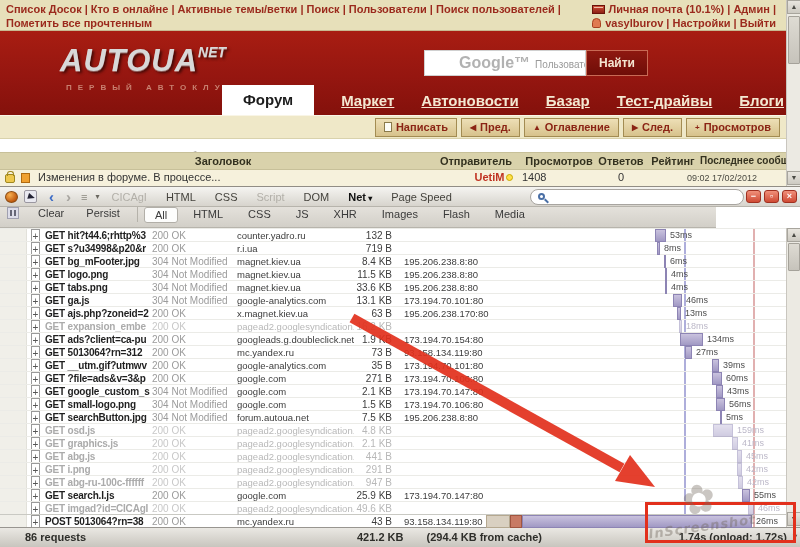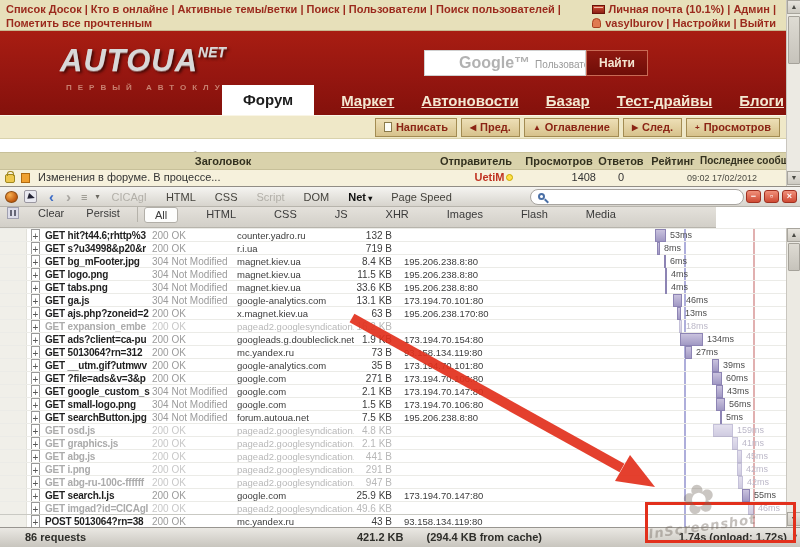--- a/index.html
+++ b/index.html
@@ -47,21 +47,21 @@
   .fc4{left:596px;width:50px;}
   .fc5{left:646px;width:54px;}
   .fc6{left:700px;width:86px;font-size:10px;}
   .ftable-row{position:absolute;left:0;top:170px;width:786px;height:16px;background:#f6f1dc;font-size:11px;color:#333;}
   .lock-icon{position:absolute;left:5px;top:4px;width:10px;height:9px;background:#eec84e;border:1px solid #a08820;border-radius:2px;}
   .lock-icon::before{content:"";position:absolute;left:1px;top:-4px;width:5px;height:4px;border:1px solid #a08820;border-bottom:none;border-radius:3px 3px 0 0;}
   .note-icon{position:absolute;left:21px;top:3px;width:9px;height:10px;background:#f0a030;border:1px solid #b06a10;}
   .frow-title{position:absolute;left:38px;top:1px;white-space:nowrap;}
   .frow-sender{position:absolute;left:448px;width:92px;text-align:center;color:#c03222;font-weight:bold;top:1px;}
   .badge{display:inline-block;width:7px;height:7px;background:#ffe14a;border:1px solid #c8a800;border-radius:50%;margin-left:2px;vertical-align:0;}
-  .frow-views{position:absolute;left:522px;width:74px;text-align:right;top:1px;}
+  .frow-views{position:absolute;left:522px;width:74px;text-align:left;top:1px;}
   .frow-replies{position:absolute;left:596px;width:50px;text-align:center;top:1px;}
   .frow-date{position:absolute;left:666px;width:112px;text-align:center;font-size:9px;color:#4a4a42;top:3px;}
 
   
   .pg-scroll{position:absolute;right:0;top:0;width:14px;height:186px;background:#eceae3;border-left:1px solid #c9c6bf;}
   .sb-btn{position:absolute;left:0;width:14px;height:14px;background:linear-gradient(#e8e5de,#cdcac2);border:1px solid #a8a59d;color:#4a4a44;font-size:7px;text-align:center;line-height:12px;cursor:pointer;}
   .sb-thumb{position:absolute;left:1px;width:12px;background:linear-gradient(#dedbd3,#c6c3bb);border:1px solid #a5a29a;border-radius:1px;cursor:grab;}
 
   
   .fb{position:absolute;left:0;top:186px;width:800px;height:361px;background:#fff;}
@@ -233,21 +233,21 @@
         <span class="wbtn">×</span>
       </span>
     </div>
     <div class="fb-tb2">
       <span class="brk-icon"></span>
       <span style="display:flex;">
           <span class="fb-actbtn">Clear</span>
           <span class="fb-actbtn">Persist</span>
         </span>
       <span class="fb-vsep2"></span>
-      <span style="display:flex;gap:18px;">
+      <span style="display:flex;gap:5px;">
           <span class="fb-filter active">All</span>
           <span class="fb-filter">HTML</span>
           <span class="fb-filter">CSS</span>
           <span class="fb-filter">JS</span>
           <span class="fb-filter">XHR</span>
           <span class="fb-filter">Images</span>
           <span class="fb-filter">Flash</span>
           <span class="fb-filter">Media</span>
         </span>
     </div>
@@ -542,20 +542,26 @@
           </span>
         </div>
         <div class="nrow septop">
           <span class="gut"></span>
           <span class="exp">+</span>
           <span class="nfile">POST 5013064?rn=38</span>
           <span class="nstatus">200 OK</span>
           <span class="ndomain">mc.yandex.ru</span>
           <span class="nsize">43 B</span>
           <span class="nip">93.158.134.119:80</span>
+          <span class="ntl">
+            <span class="nbar" style="left: -114px; width: 24px; background: rgb(217, 208, 193); border-color: rgb(181, 168, 144);"></span>
+            <span class="nbar" style="left: -90px; width: 12px; background: rgb(200, 122, 100); border-color: rgb(160, 85, 64);"></span>
+            <span class="nbar" style="left: -78px; width: 230px;"></span>
+            <span class="ntime" style="left: 156px;">26ms</span>
+          </span>
         </div>
       </div>
 
     <div class="net-scroll">
       <span class="sb-btn" style="top:0;">▲</span>
       <span class="sb-thumb" style="top:15px;height:28px;"></span>
       <span class="sb-btn" style="top:284px;">▼</span>
     </div>
 
     <div class="fb-status">

